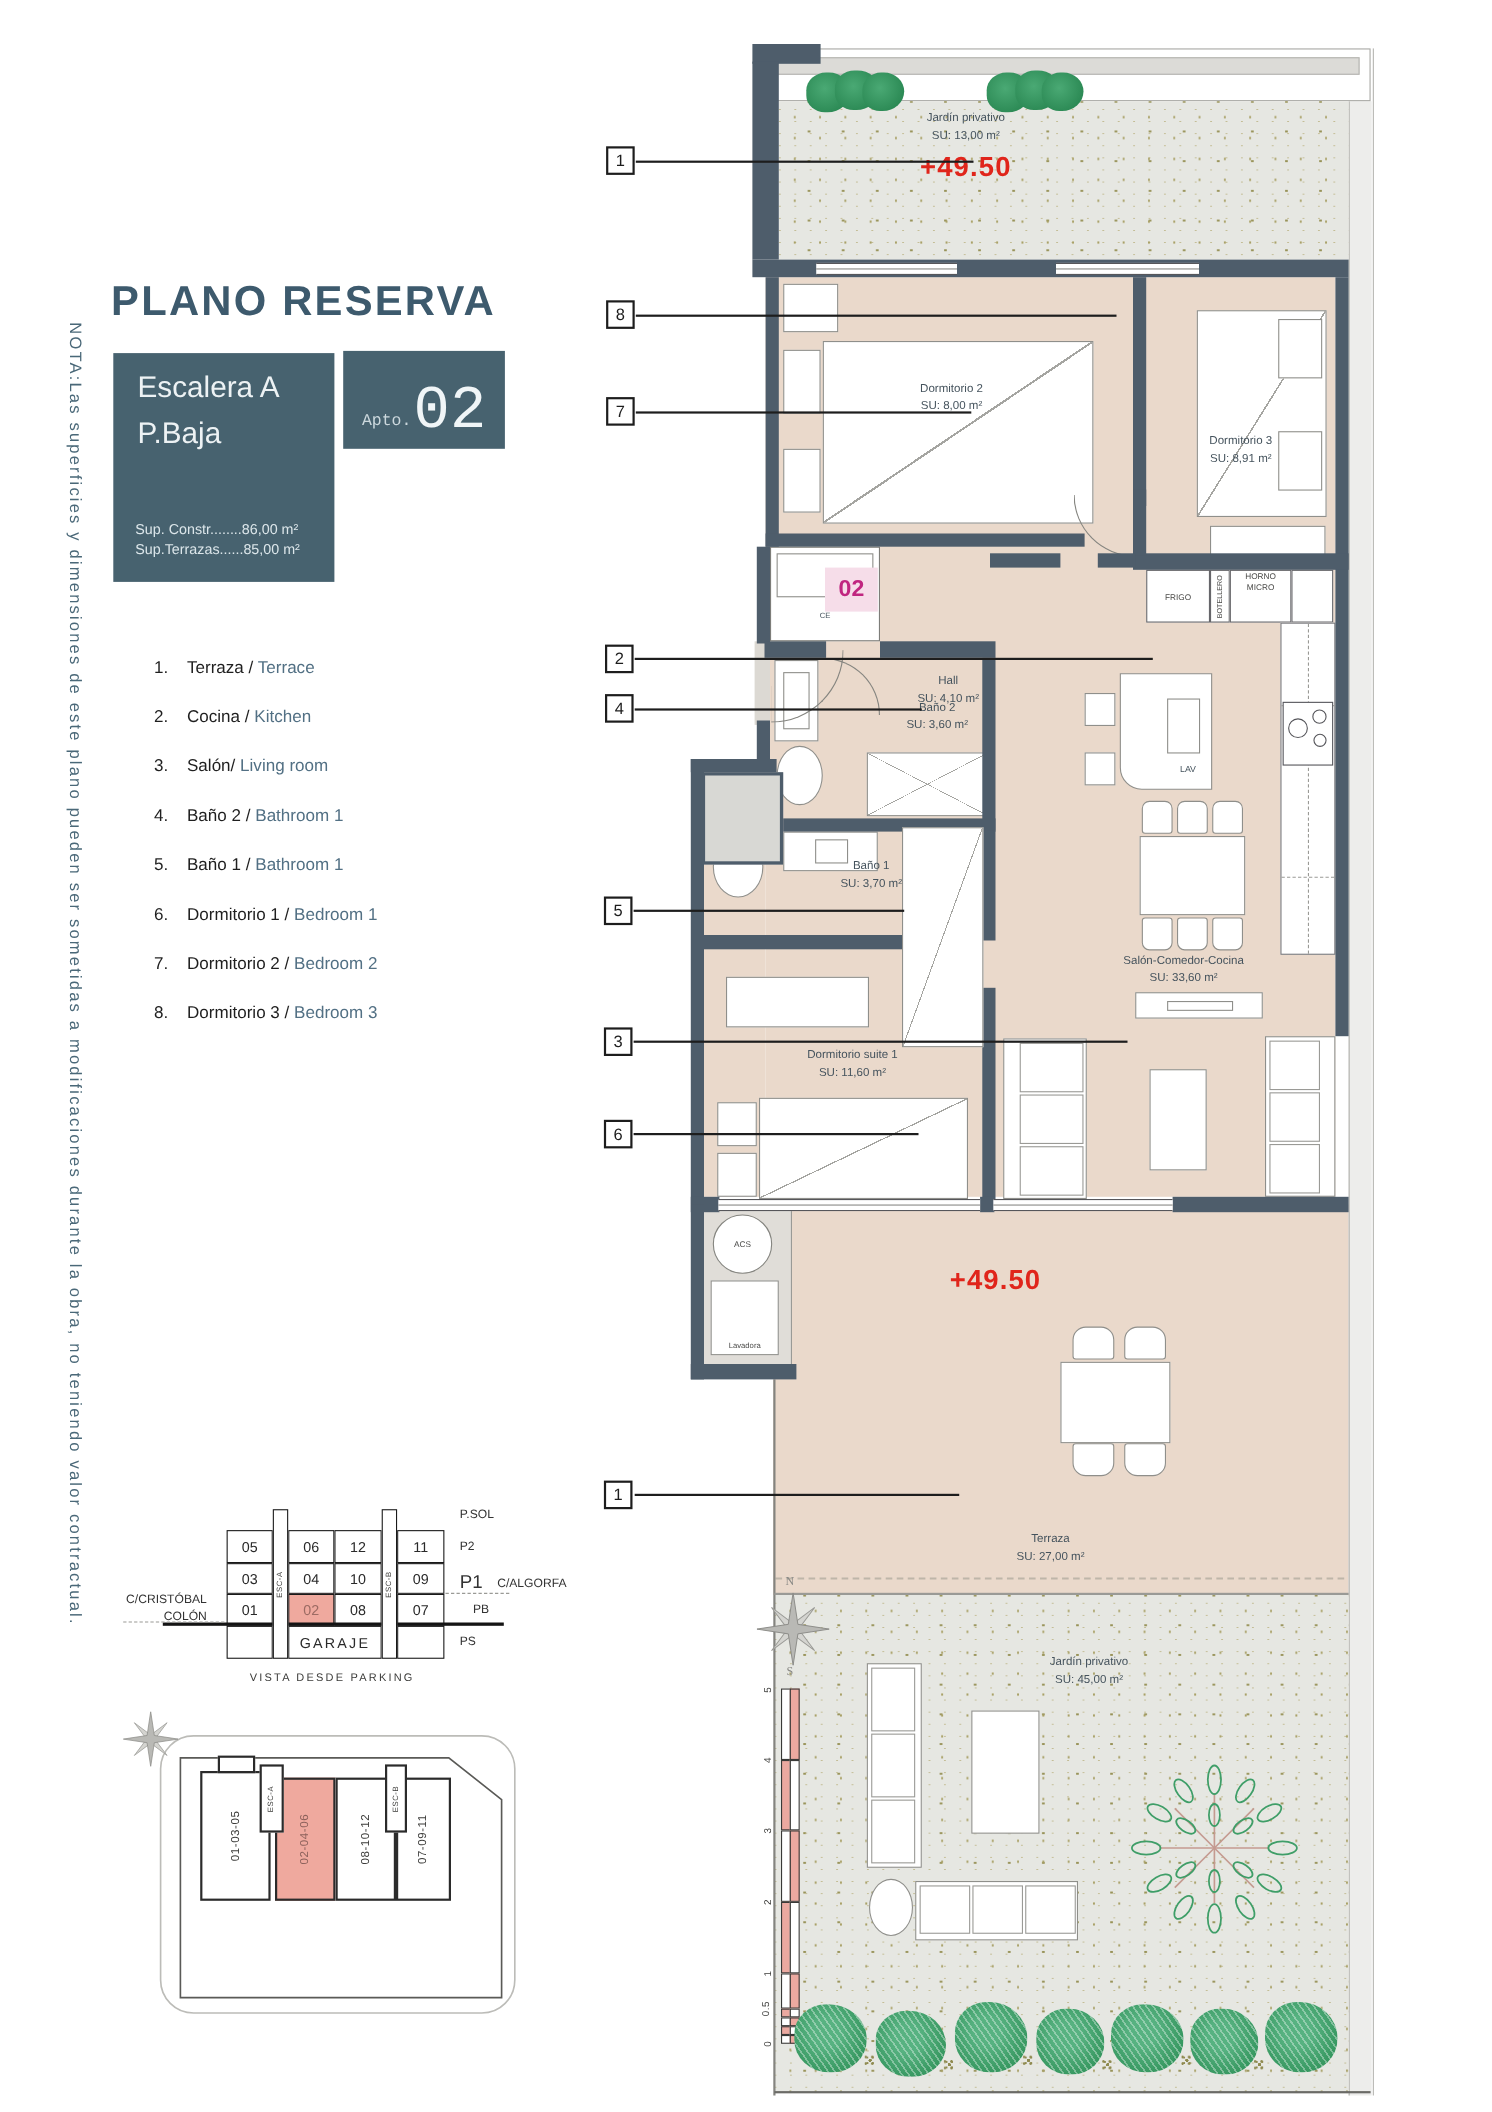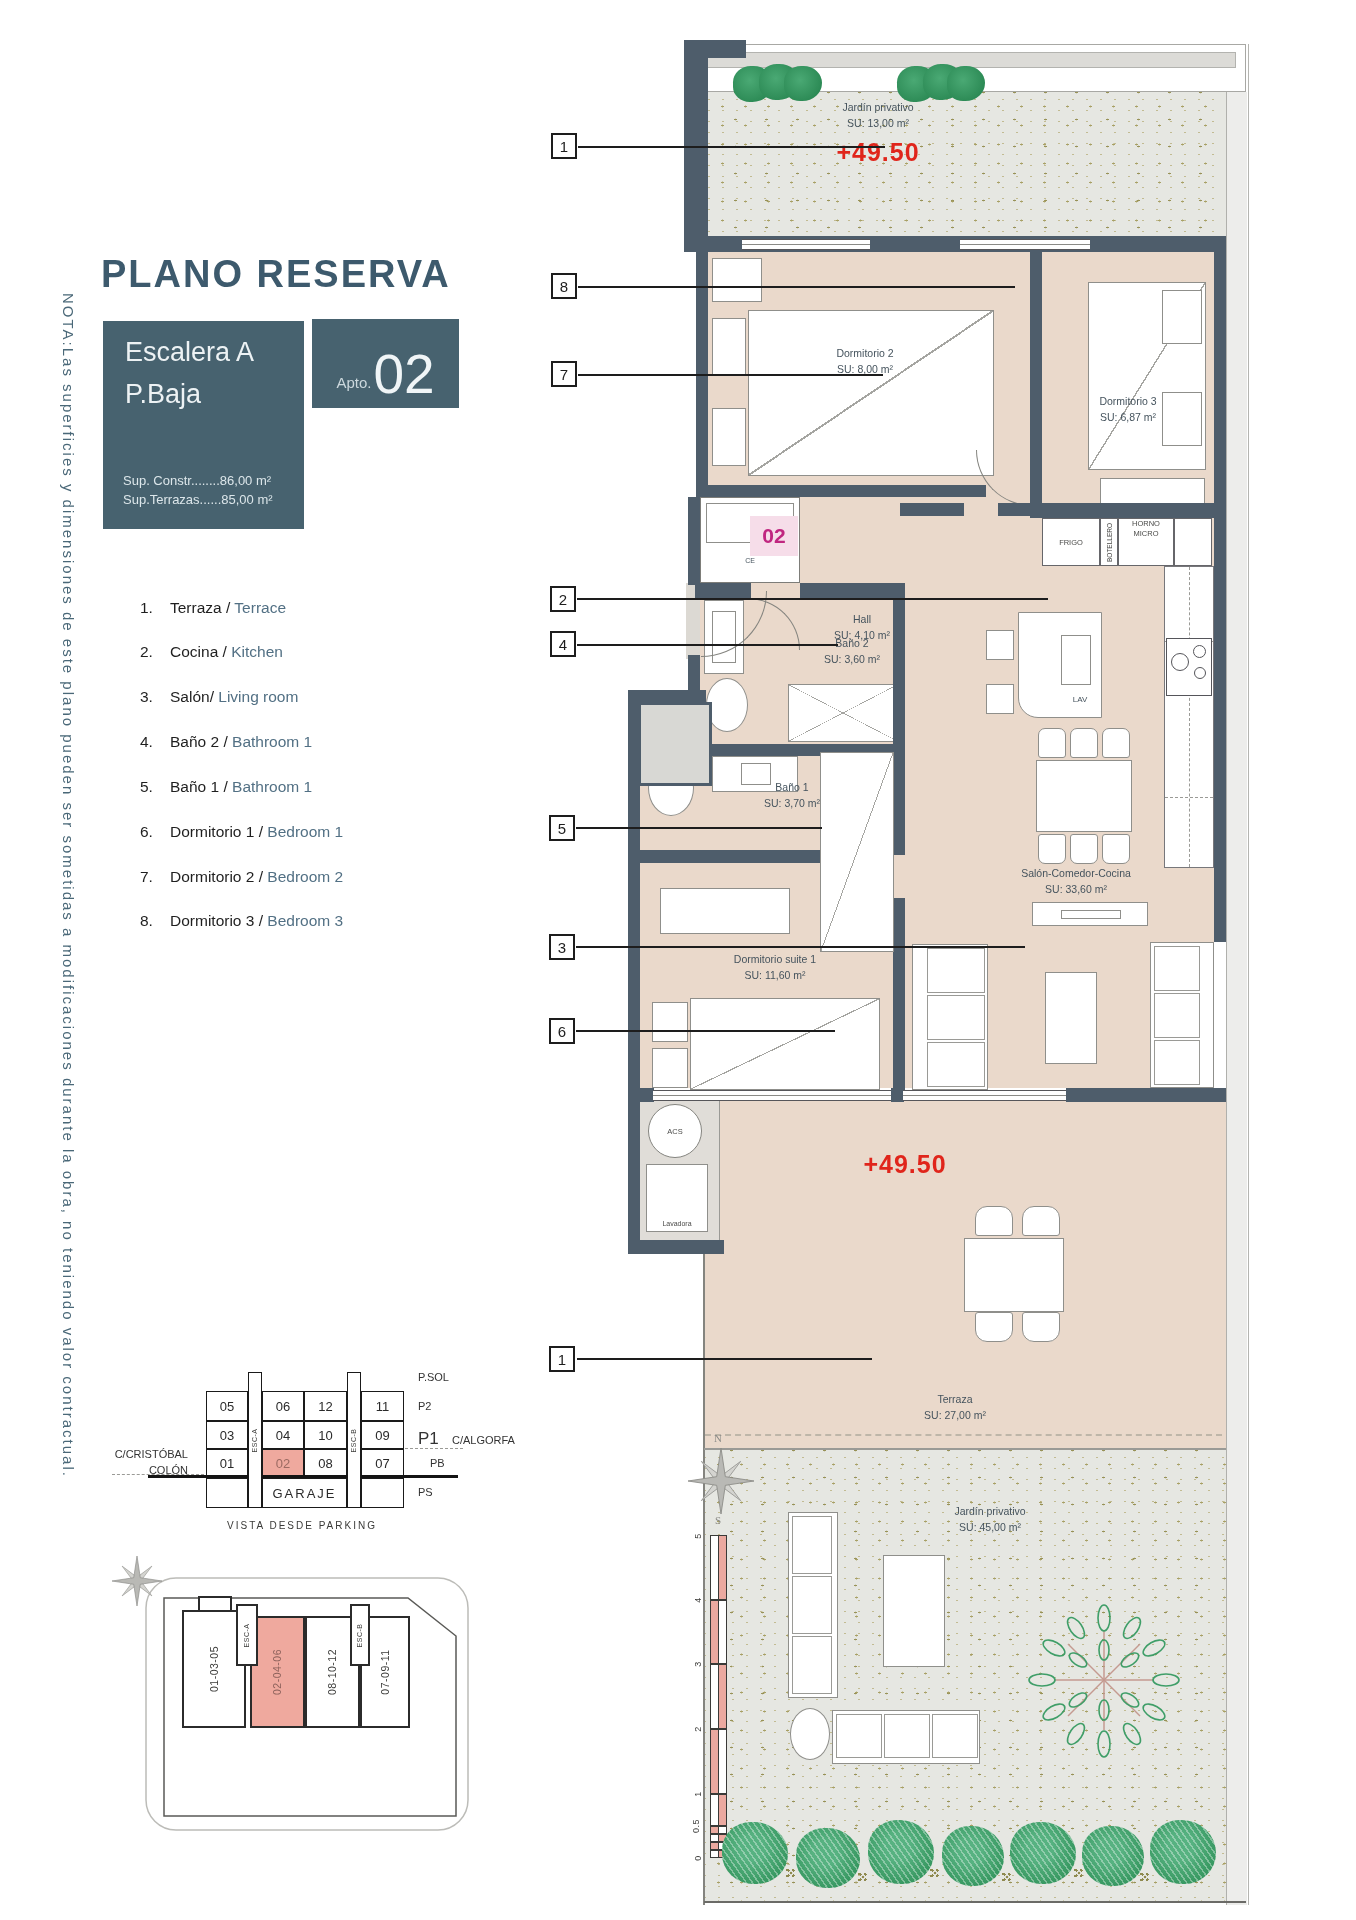--- a/index.html
+++ b/index.html
@@ -39,21 +39,21 @@
 
 <div class="abs" style="left:101px;top:253px;font-size:38px;font-weight:700;letter-spacing:2px;color:#3d5a6d;">PLANO RESERVA</div>
 
 <div class="abs" style="left:103px;top:321px;width:201px;height:208px;background:#47626f;z-index:4;">
   <div style="position:absolute;left:22px;top:16px;font-size:27px;font-weight:400;color:#edf2f4;">Escalera A</div>
   <div style="position:absolute;left:22px;top:58px;font-size:27px;font-weight:400;color:#edf2f4;">P.Baja</div>
   <div style="position:absolute;left:20px;top:152px;font-size:13px;color:#dce6ea;">Sup. Constr........86,00 m²</div>
   <div style="position:absolute;left:20px;top:171px;font-size:13px;color:#dce6ea;">Sup.Terrazas......85,00 m²</div>
 </div>
 
-<div class="abs" style="left:312px;top:319px;width:147px;height:89px;background:#47626f;display:flex;align-items:flex-end;justify-content:center;padding-bottom:10px;box-sizing:border-box;z-index:4;">
+<div class="abs" style="left:312px;top:319px;width:147px;height:89px;background:#47626f;display:flex;align-items:flex-end;justify-content:center;padding-bottom:10px;box-sizing:border-box;z-index:4;font-family:Liberation Mono, monospace;">
   <span style="font-size:15px;color:#ccd8dd;margin:0 2px 7px 0;">Apto.</span>
   <span style="font-size:55px;font-weight:300;color:#f0f5f7;line-height:.85;">02</span>
 </div>
 
 <div class="legend-row" style="left:140px;top:599px;">
   <span class="num">1.</span><span>Terraza /</span> <span class="en">Terrace</span></div>
 <div class="legend-row" style="left:140px;top:643px;">
   <span class="num">2.</span><span>Cocina /</span> <span class="en">Kitchen</span></div>
 <div class="legend-row" style="left:140px;top:688px;">
   <span class="num">3.</span><span>Salón/</span> <span class="en">Living room</span></div>
@@ -264,21 +264,21 @@
 <div class="f" style="left:712px;top:408px;width:34px;height:58px;"></div>
 <div class="f diag" style="left:748px;top:310px;width:246px;height:166px;"></div>
 <div class="lb" style="left:865px;top:346px;z-index:26;">Dormitorio 2</div>
 <div class="lb" style="left:865px;top:362px;z-index:26;">SU: 8,00 m²</div>
 
 <div class="f diag" style="left:1088px;top:282px;width:118px;height:188px;"></div>
 <div class="f" style="left:1162px;top:290px;width:40px;height:54px;"></div>
 <div class="f" style="left:1162px;top:392px;width:40px;height:54px;"></div>
 <div class="f" style="left:1100px;top:478px;width:105px;height:28px;"></div>
 <div class="lb" style="left:1128px;top:394px;z-index:26;">Dormitorio 3</div>
-<div class="lb" style="left:1128px;top:410px;z-index:26;">SU: 6,87 m²</div>
+<div class="lb" style="left:1128px;top:410px;z-index:26;">SU: 8,91 m²</div>
 
 <div class="abs" style="left:700px;top:497px;width:100px;height:86px;background:#fff;border:1px solid #7d7d79;box-sizing:border-box;z-index:9;"></div>
 <div class="f" style="left:706px;top:503px;width:88px;height:40px;"></div>
 <div class="lb" style="left:750px;top:556px;font-size:7px;">CE</div>
 
 <div class="abs" style="left:750px;top:516px;width:48px;height:40px;background:#f6dde9;display:flex;align-items:center;justify-content:center;z-index:30;">
   <span style="color:#c02680;font-size:21px;font-weight:700;">02</span>
 </div>
 
 <div class="lb" style="left:862px;top:612px;">Hall</div>

